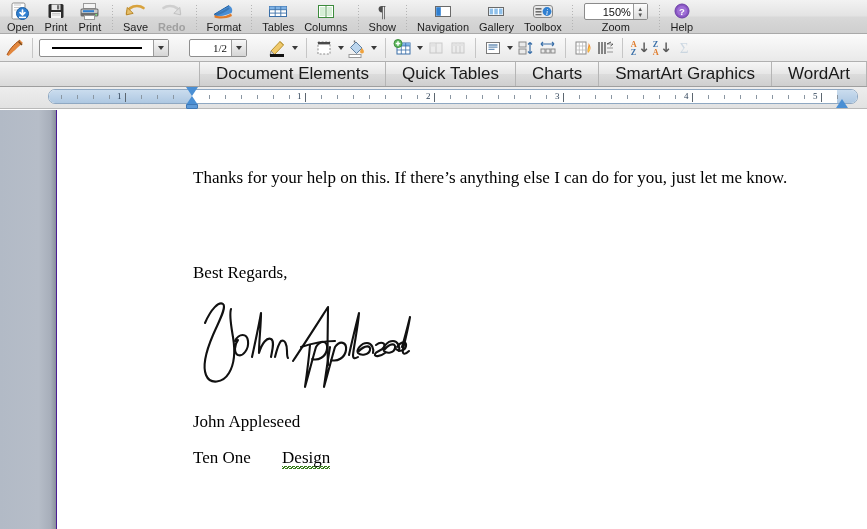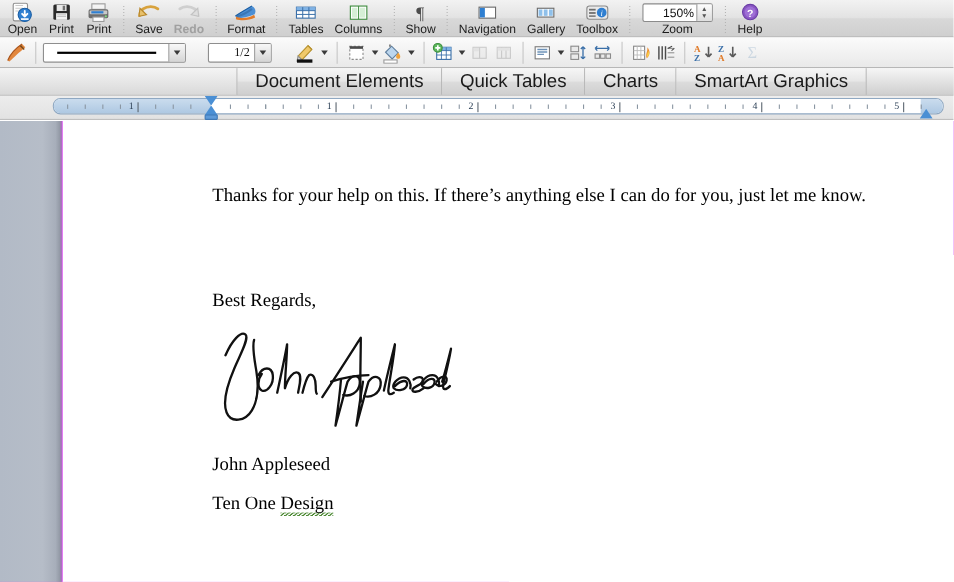--- a/index.html
+++ b/index.html
@@ -121,21 +121,21 @@
   }
   .indent-sq { left:186px; top:17px; width:12px; height:5px; background:#5e9ad8; border:1px solid #3f78b5; border-radius:1px; }
   .indent-right {
     left:836px; top:12px; width:12px; height:9px;
     background:#4a8fd4; clip-path:polygon(50% 0,100% 100%,0 100%);
   }
 
   
   .docarea {
     position:absolute; left:0; top:110px; width:867px; height:419px;
-    background:#d946ef; overflow:hidden;
+    background:#4c1d95; overflow:hidden;
   }
   .leftpane {
     position:absolute; left:0; top:0; width:56px; height:419px;
     background:linear-gradient(to right,#b2bac6 0%,#b6bdc8 70%,#a7aeba 92%,#8f96a2 100%);
     border-right:1px solid #8a919c;
   }
   .page {
     position:absolute; left:57px; top:0; width:810px; height:419px;
     background:#ffffff;
   }
@@ -149,20 +149,21 @@
   .p-name { position:absolute; top:301px; left:0; }
   .p-company { position:absolute; top:337px; left:0; }
   .misspell {
     border-bottom:0;
     background-image:
       repeating-linear-gradient(135deg,#3a7d1e 0 1px,transparent 1px 2px);
     background-repeat:repeat-x;
     background-size:4px 3px;
     background-position:0 100%;
     padding-bottom:2px;
+    margin-left:27px;
   }
   .sigbox { position:absolute; top:185px; left:4px; width:215px; height:100px; }
   .sigbox svg { display:block; }
 
   
   svg { display:block; }
 </style>
 </head>
 <body>
 
@@ -536,20 +537,23 @@
       <span>Document Elements</span>
     </div>
     <div class="tab">
       <span>Quick Tables</span>
     </div>
     <div class="tab">
       <span>Charts</span>
     </div>
     <div class="tab">
       <span>SmartArt Graphics</span>
+    </div>
+    <div class="tab">
+      <span>WordArt</span>
     </div>
     <div class="tabtail"></div>
   </div>
 
   <div class="rulerrow">
     <div class="ruler">
       <div class="rmargin left"></div>
       <div class="rmargin right"></div>
 
       <div class="rtick" style="left:12px"></div>

